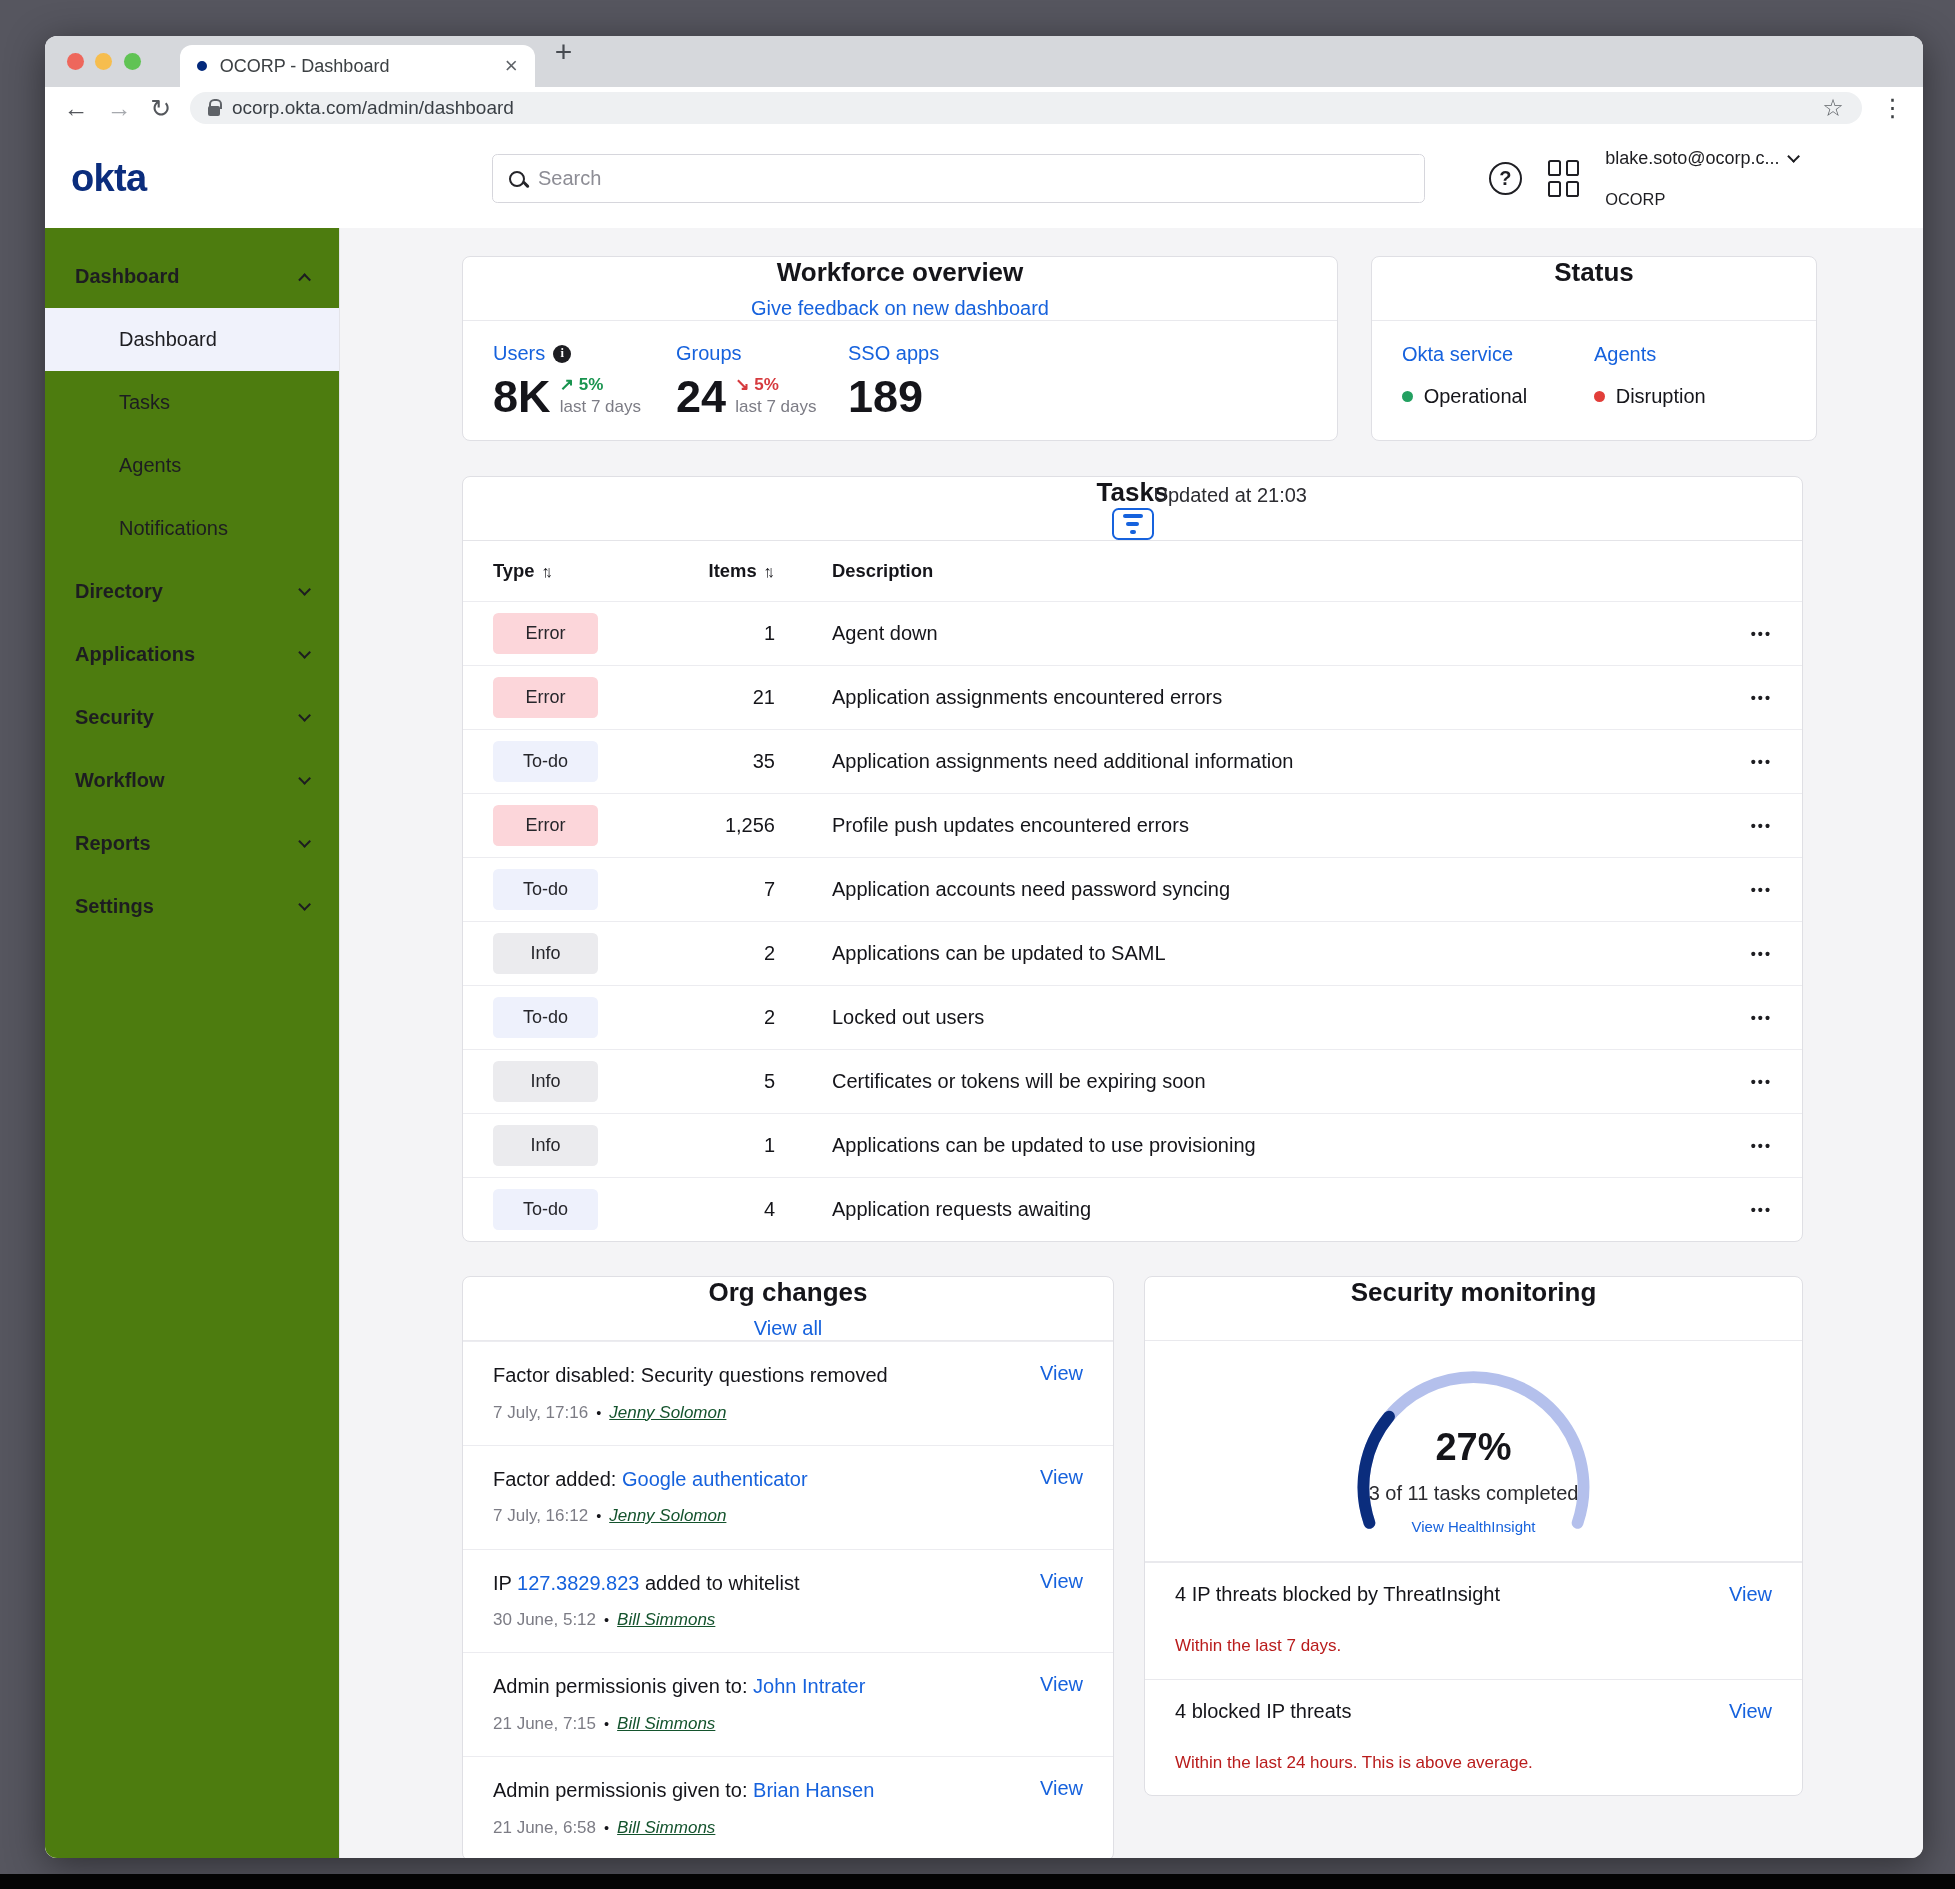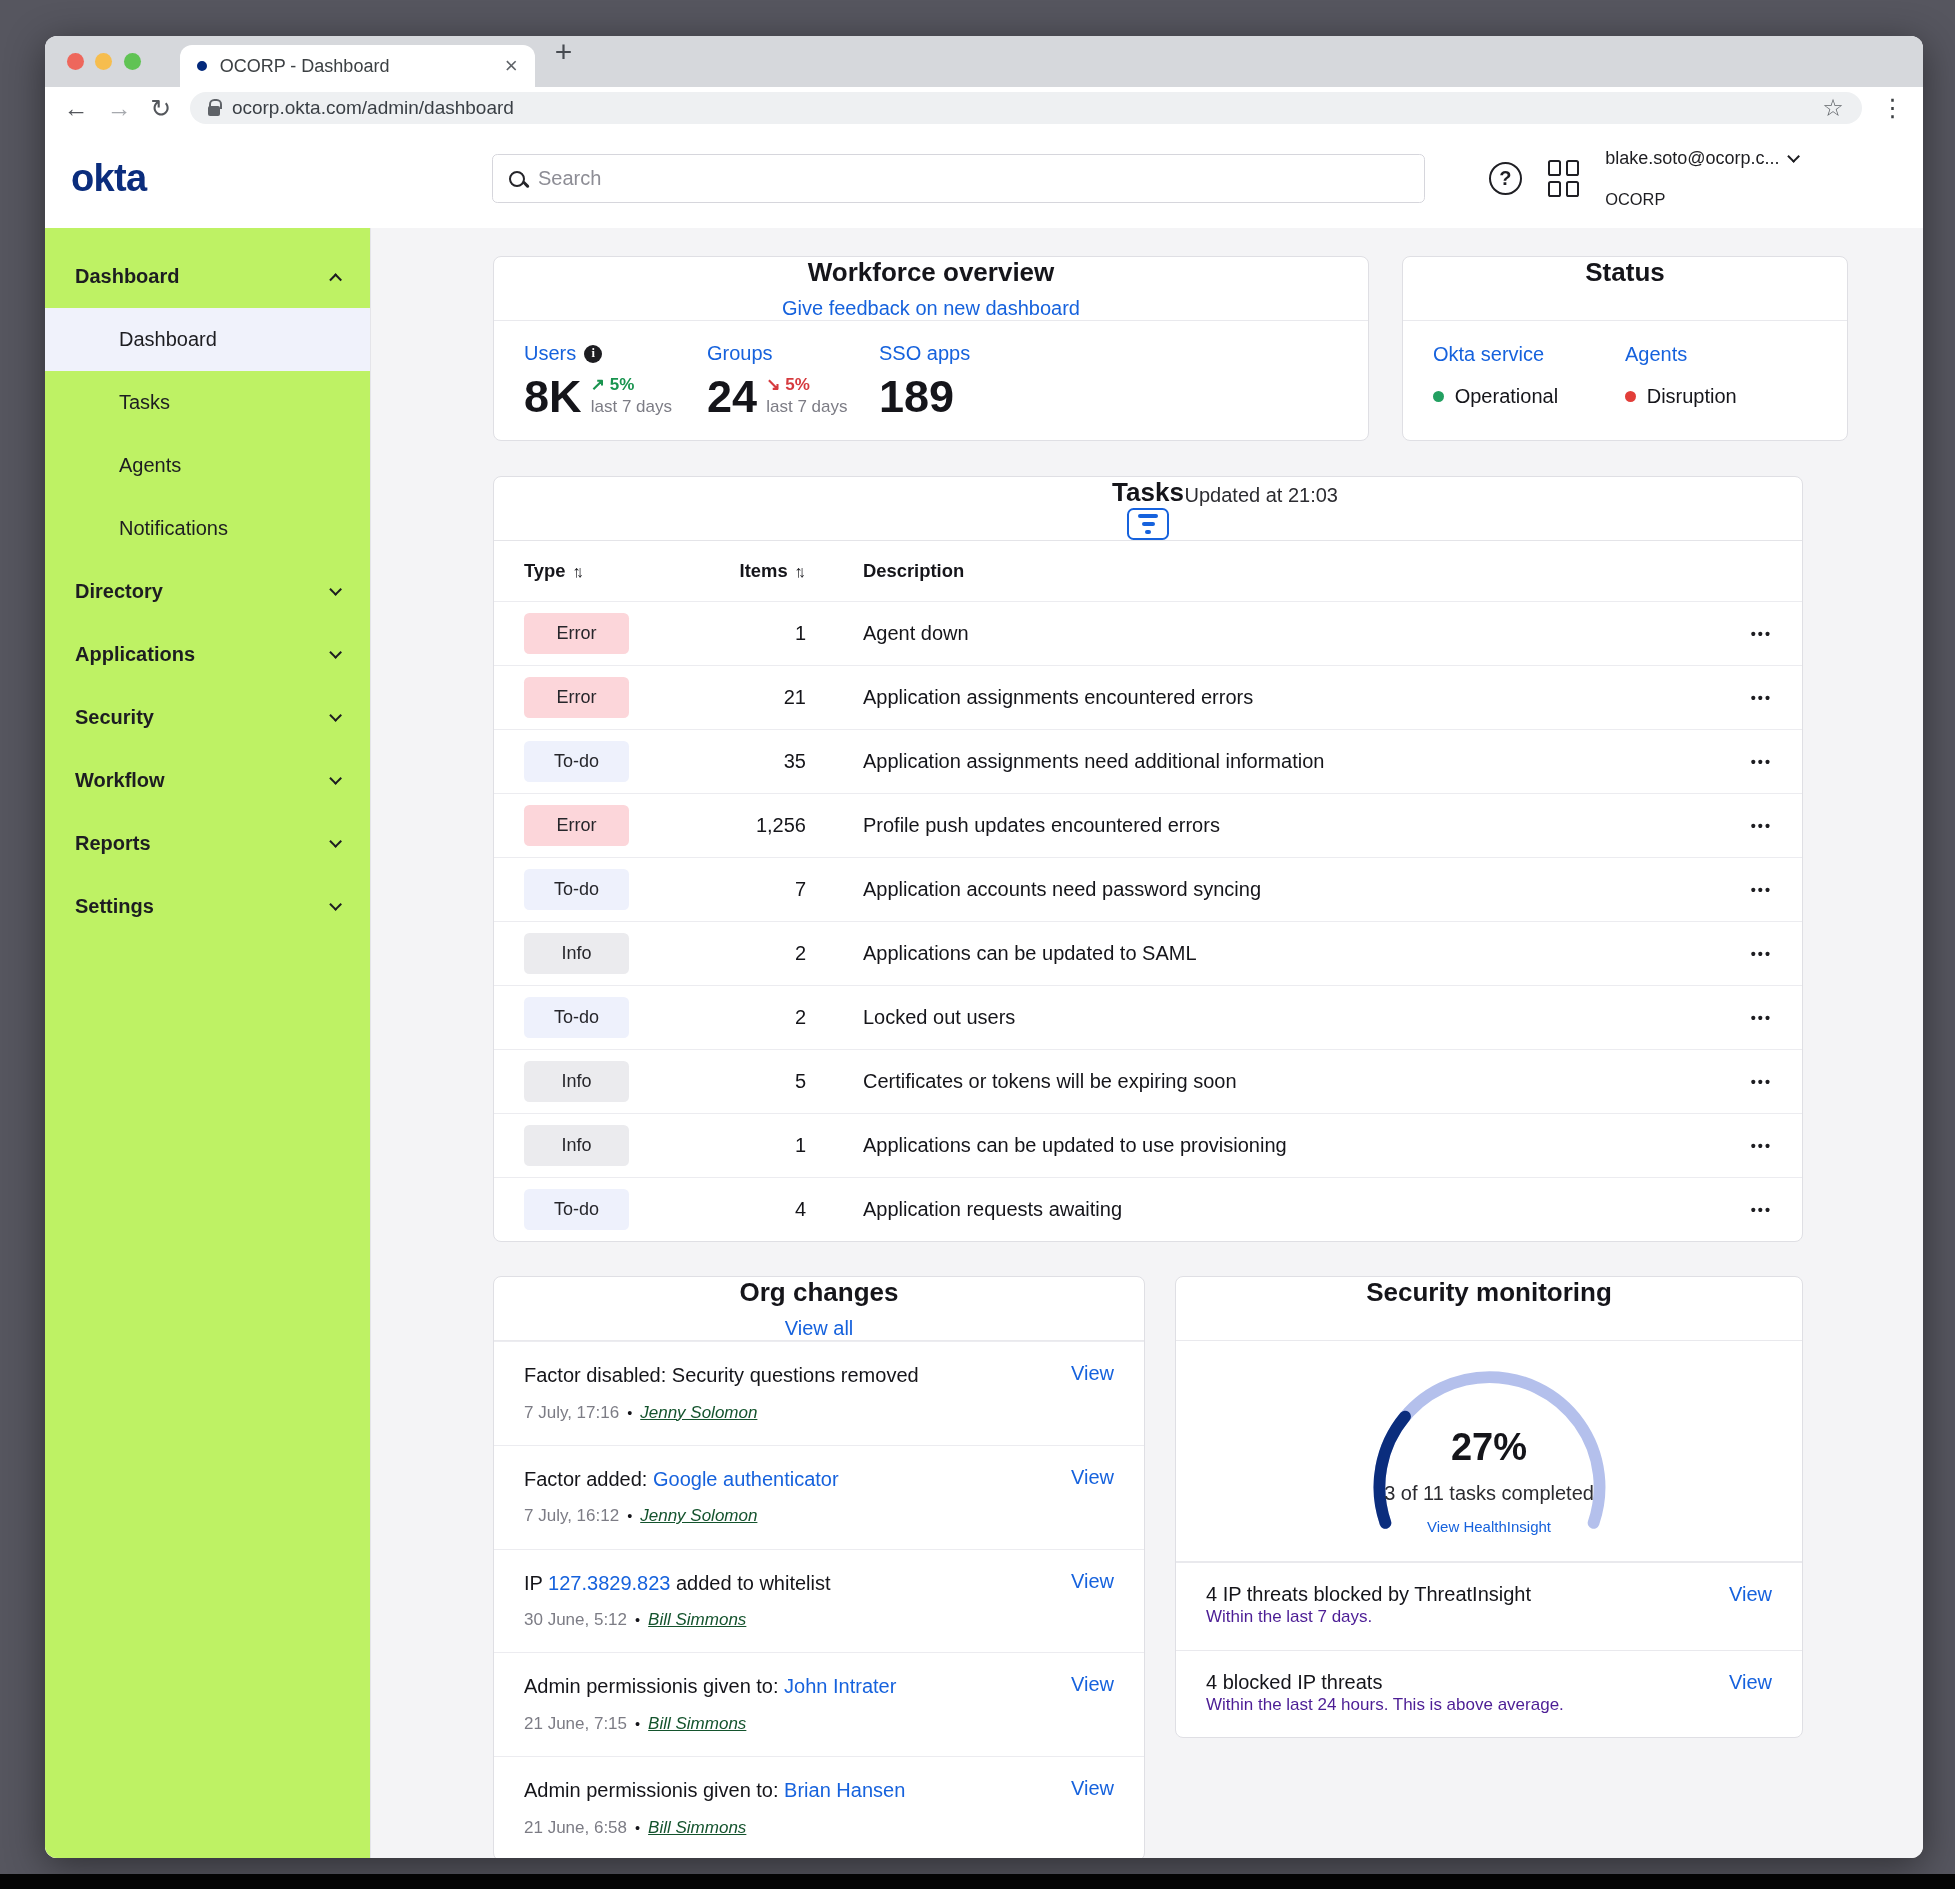--- a/index.html
+++ b/index.html
@@ -47,21 +47,21 @@
   .gridicon span { width:13px; height:16px; border:2.6px solid #1f1f24; border-radius:2.6px; }
   .userblock { display:flex; flex-direction:column; gap:21px; }
   .user-line { display:flex; align-items:center; gap:9.2px; font-size:18px; color:#1d1d21; }
   .org-line { font-size:16.4px; color:#1d1d21; }
   .chev { width:9.2px; height:9.2px; border-right:2px solid #1d1d21; border-bottom:2px solid #1d1d21; display:inline-block; }
   .chev-down { transform:rotate(45deg); margin-top:-4px; }
   .chev-up { transform:rotate(-135deg); margin-top:5.3px; }
 
   
   .main { flex:1; display:flex; background:#f4f4f6; min-height:0; }
-  .sidebar { width:326px; background:#bef264; border-right:1.3px solid #e4e4e9; padding-top:17px; flex:none; }
+  .sidebar { width:295px; background:#4d7c0f; border-right:1.3px solid #e4e4e9; padding-top:17px; flex:none; }
   .nav-row { height:63px; display:flex; align-items:center; padding:0 30px; font-size:20px; color:#1d1d21; }
   .nav-section { font-weight:700; }
   .nav-child { padding-left:74px; font-weight:400; }
   .nav-child.selected { background:#f0f2fb; }
   .nav-row .chev { margin-left:auto; }
 
   .content { flex:1; padding:28px 120px 26px 122px; overflow:hidden; }
 
   .card { background:#fff; border:1.3px solid #dfdfe4; border-radius:8px; }
   .card-head { height:64px; padding:0 30px; display:flex; align-items:center; justify-content:space-between; border-bottom:1.3px solid #e9e9ed;flex-direction:column; }
@@ -130,21 +130,21 @@
   .gauge { width:283px; margin:0 auto; position:relative; }
   .gauge svg { display:block; }
   .gauge-overlay { position:absolute; inset:0; display:flex; flex-direction:column; align-items:center; padding-top:57px; }
   .gauge-pct { font-size:38px; font-weight:700; color:#15151a; }
   .gauge-caption { margin-top:13px; font-size:20px; color:#2b2b30; }
   .gauge-link { margin-top:13px; font-size:15px;text-align:right; }
   .sec-row { padding:20px 30px 22.3px; border-top:1.3px solid #e9e9ed; }
   .sec-row:first-of-type { border-top:none; }
   .sec-title-row { display:flex; justify-content:space-between; align-items:flex-start; }
   .sec-title { font-size:20px; color:#15151a; }
-  .sec-sub { margin-top:1px; font-size:17px; color:#4c1d95; }
+  .sec-sub { margin-top:30px; font-size:17px; color:#b91c1c; }
 </style>
 </head>
 <body>
 
 <div class="page">
 <div class="window">
 
   <div class="tabstrip">
     <div class="traffic">
       <span class="light-red"></span>

